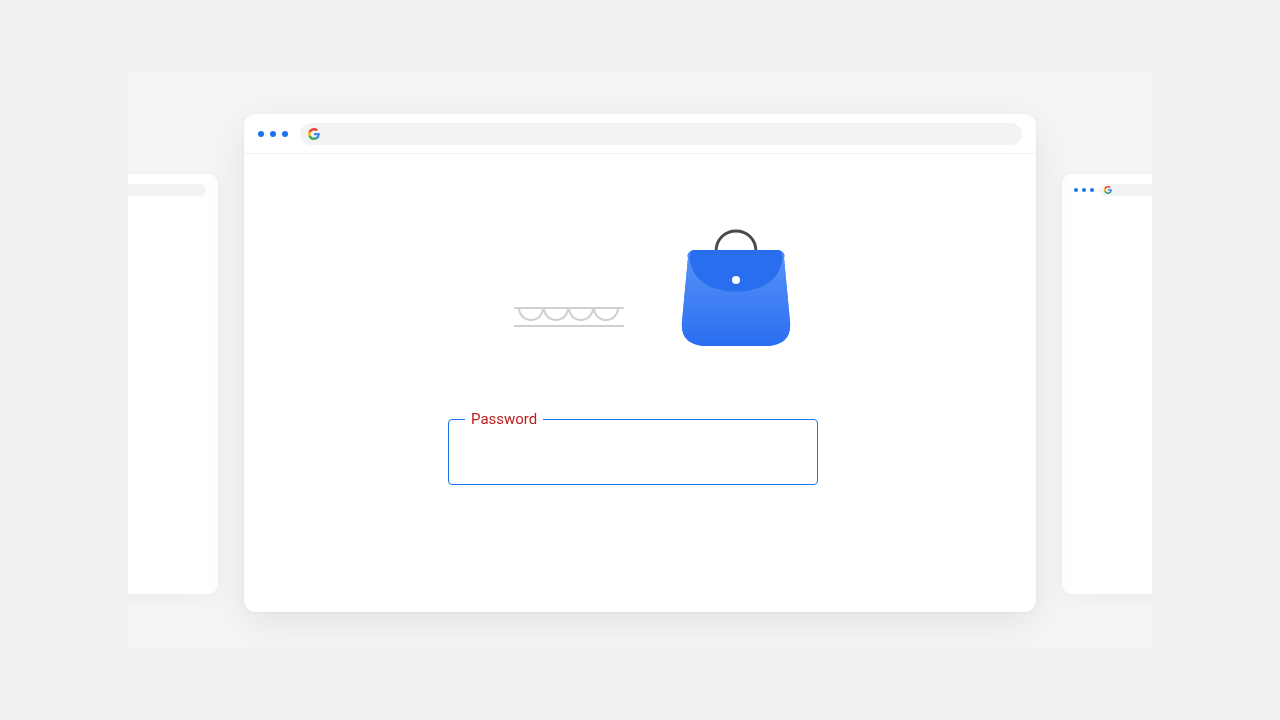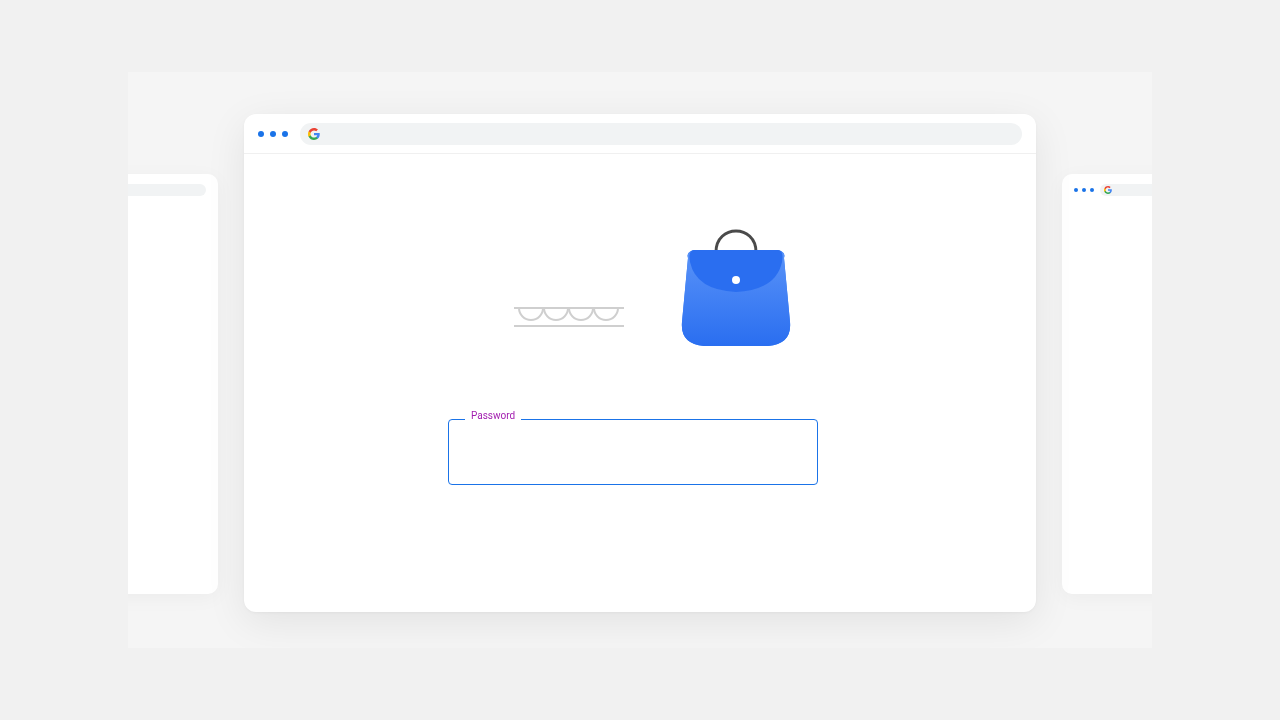--- a/index.html
+++ b/index.html
@@ -144,22 +144,22 @@
       font-size: 18px;
       padding: 0 16px;
       color: #202124;
     }
     .floating-label {
       position: absolute;
       top: -10px;
       left: 16px;
       background: #fff;
       padding: 0 6px;
-      font-size: 10px;
-      color: #a21caf;
+      font-size: 15px;
+      color: #b91c1c;
     }
   </style>
 </head>
 <body>
 
 <div class="stage">
 
   <div class="side-window side-left">
     <div class="side-chrome">
 

